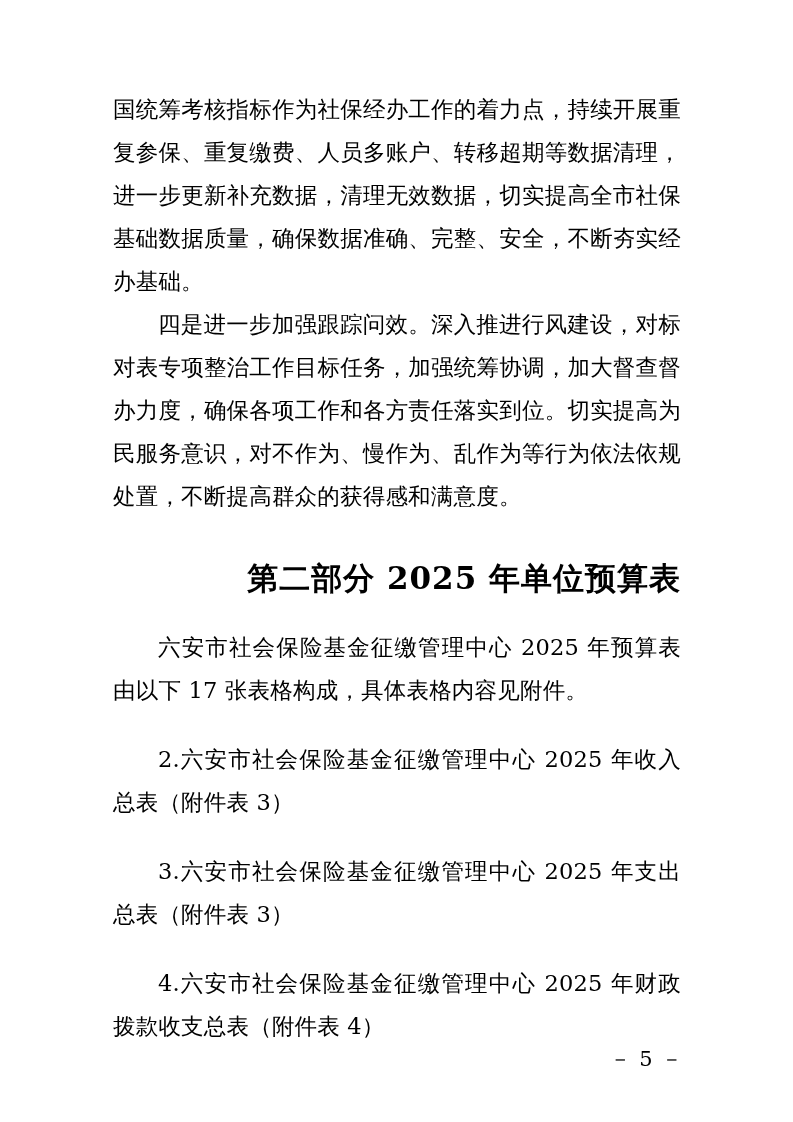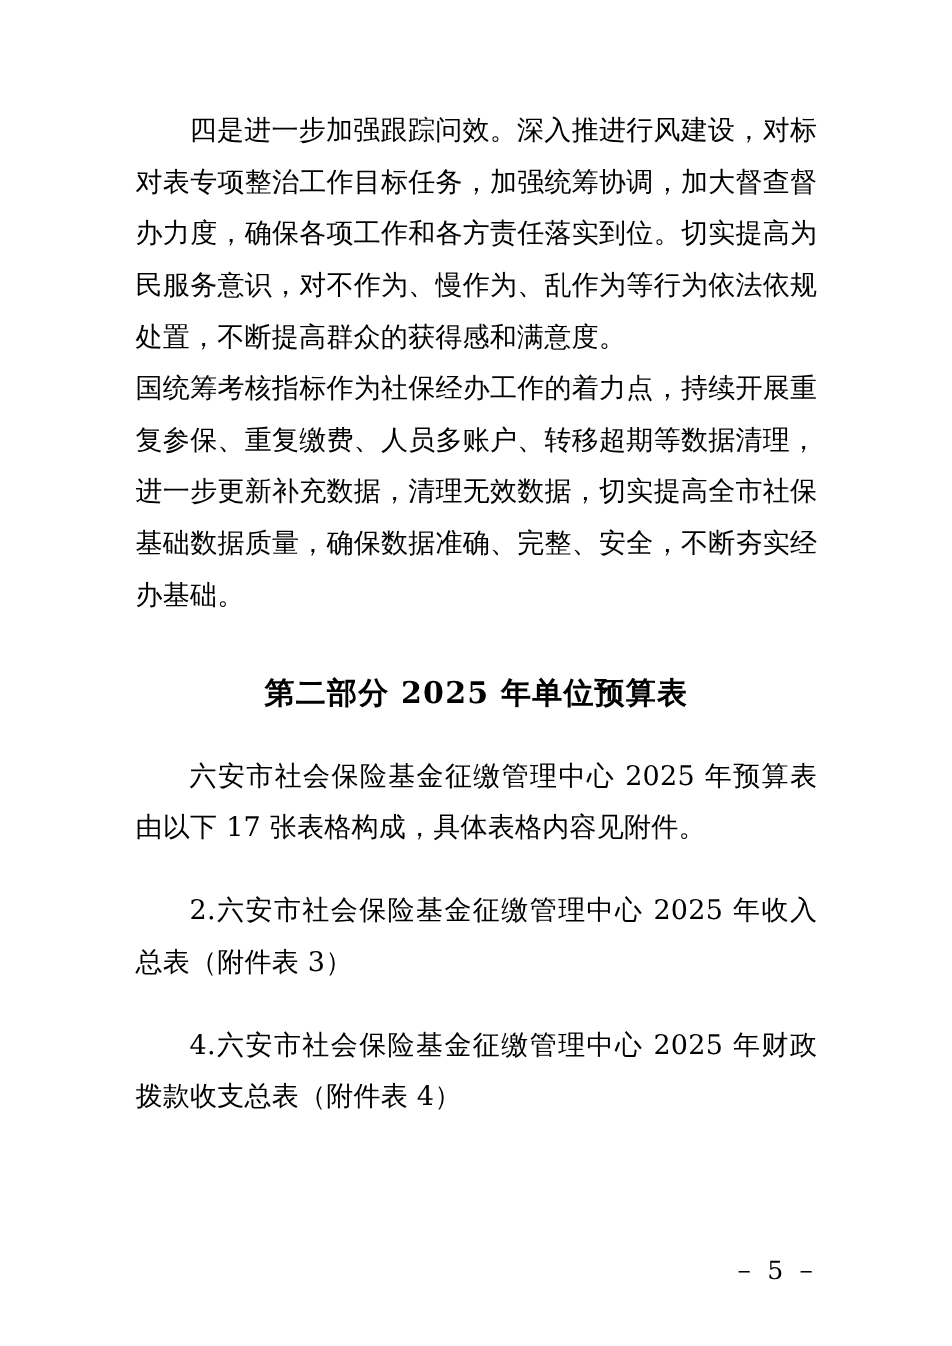--- a/index.html
+++ b/index.html
@@ -36,22 +36,22 @@
     text-justify: inter-ideograph;
     letter-spacing: 0.2px;
     font-family: "DejaVu Serif", "Liberation Serif", serif;
   }
   .indent {
     text-indent: 45px;
   }
   .section-title {
     margin-top: 40px;
     margin-bottom: 28px;
-    text-align: center;
-    font-size: 25px;
+    text-align: right;
+    font-size: 31px;
     font-weight: bold;
     letter-spacing: 1px;
     line-height: 40px;
     font-family: "DejaVu Serif", "Liberation Serif", serif;
   }
   .gap-before {
     margin-top: 26px;
   }
   .list-item {
     text-indent: 45px;
@@ -70,29 +70,30 @@
     display: inline-block;
     margin-left: 500px;
   }
 </style>
 </head>
 <body>
 
 <div class="page">
   <div class="content">
 
+    <p class="body-text">国统筹考核指标作为社保经办工作的着力点，持续开展重复参保、重复缴费、人员多账户、转移超期等数据清理，进一步更新补充数据，清理无效数据，切实提高全市社保基础数据质量，确保数据准确、完整、安全，不断夯实经办基础。</p>
+
     <p class="body-text indent">四是进一步加强跟踪问效。深入推进行风建设，对标对表专项整治工作目标任务，加强统筹协调，加大督查督办力度，确保各项工作和各方责任落实到位。切实提高为民服务意识，对不作为、慢作为、乱作为等行为依法依规处置，不断提高群众的获得感和满意度。</p>
-
-    <p class="body-text">国统筹考核指标作为社保经办工作的着力点，持续开展重复参保、重复缴费、人员多账户、转移超期等数据清理，进一步更新补充数据，清理无效数据，切实提高全市社保基础数据质量，确保数据准确、完整、安全，不断夯实经办基础。</p>
 
     <div class="section-title">第二部分  2025 年单位预算表</div>
 
     <p class="body-text indent">六安市社会保险基金征缴管理中心 2025 年预算表由以下 17 张表格构成，具体表格内容见附件。</p>
 
     <p class="body-text list-item gap-before">2.六安市社会保险基金征缴管理中心 2025 年收入总表（附件表 3）</p>
+    <p class="body-text list-item gap-before">3.六安市社会保险基金征缴管理中心 2025 年支出总表（附件表 3）</p>
     <p class="body-text list-item gap-before">4.六安市社会保险基金征缴管理中心 2025 年财政拨款收支总表（附件表 4）</p>
 
   </div>
 
   <div class="page-number">
     <span class="pn-inner">－ 5 －</span>
   </div>
 </div>
 
 </body></html>

